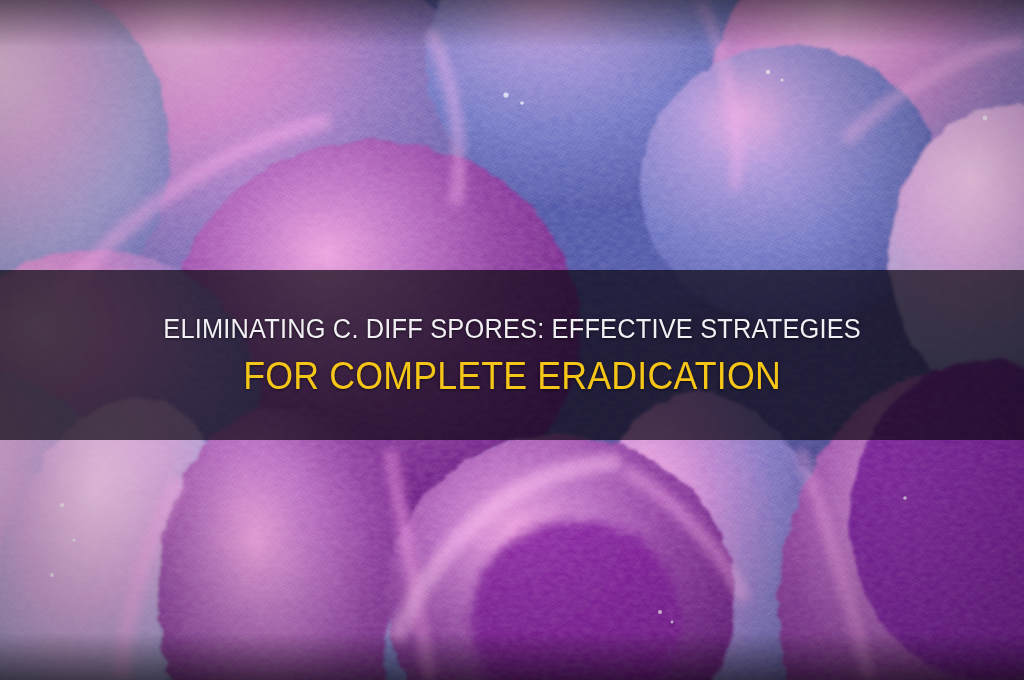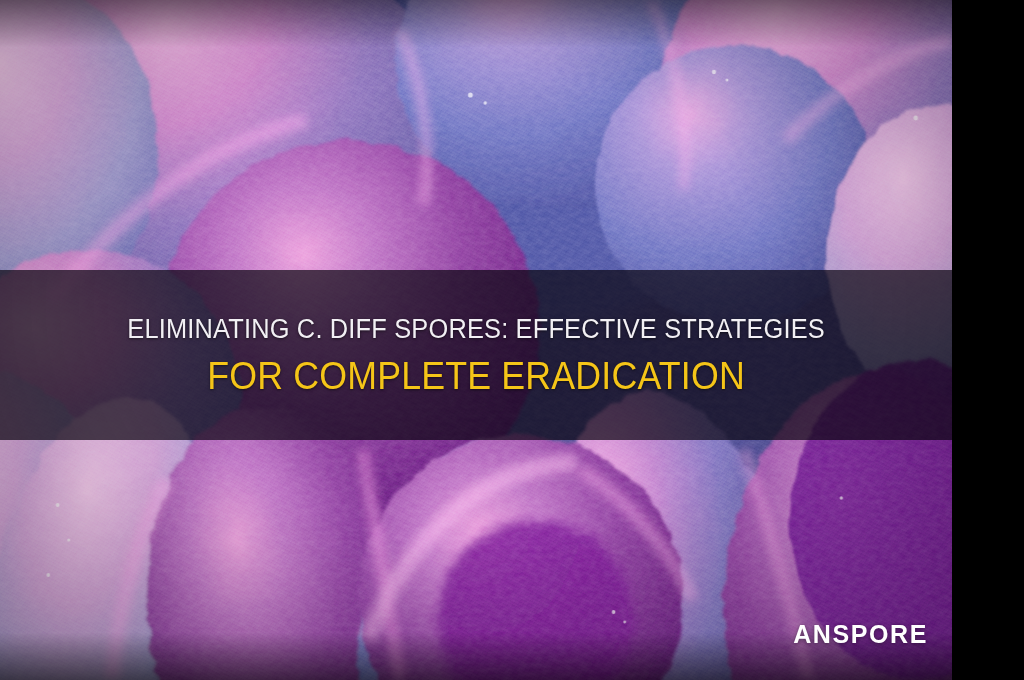--- a/index.html
+++ b/index.html
@@ -2,21 +2,21 @@
 <html><head>
 <meta charset="utf-8">
 <style>
   html, body {
     margin: 0;
     padding: 0;
     background: #000;
   }
   #stage {
     position: relative;
-    width: 952px;
+    width: 1024px;
     height: 680px;
     overflow: hidden;
     font-family: "Liberation Sans", sans-serif;
     background: #3a3570;
   }
 
   
   #bg {
     position: absolute;
     inset: 0;
@@ -236,15 +236,14 @@
     </svg>
     <div id="grain"></div>
     <div id="vignette"></div>
   </div>
 
   <div id="title-band">
     <div id="title-line-1">ELIMINATING C. DIFF SPORES: EFFECTIVE STRATEGIES</div>
     <div id="title-line-2">FOR COMPLETE ERADICATION</div>
   </div>
 
-  <div id="watermark">ANSPORE</div>
 
 </div>
 
 </body></html>

